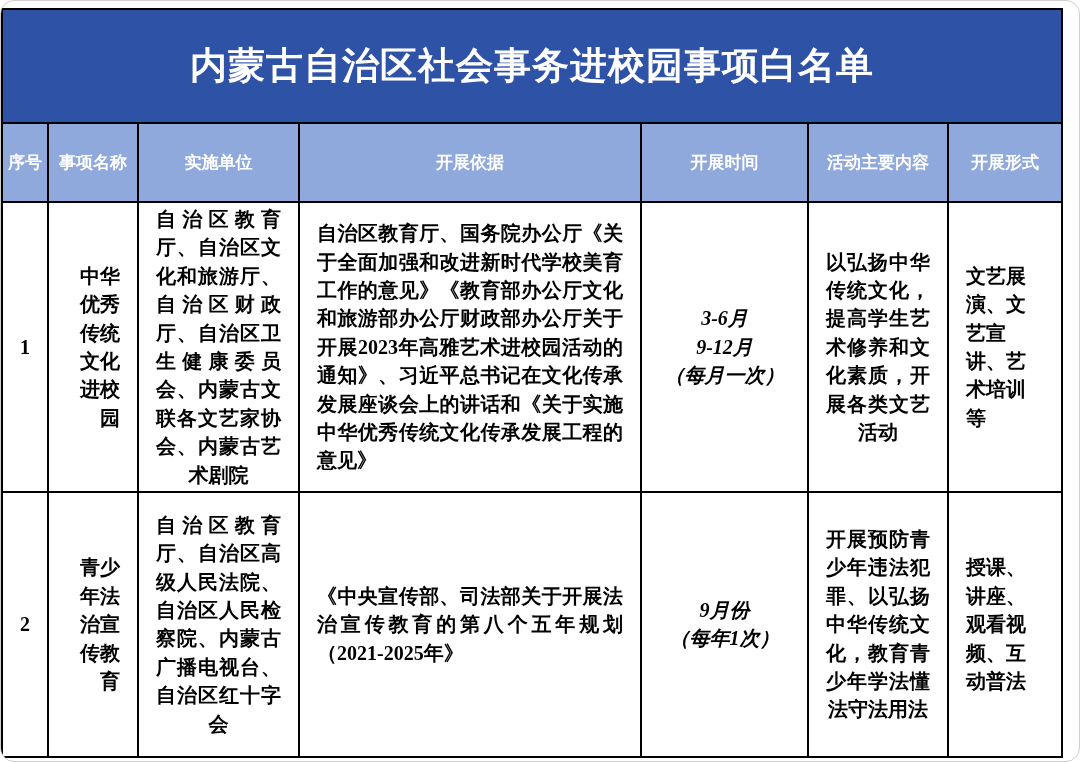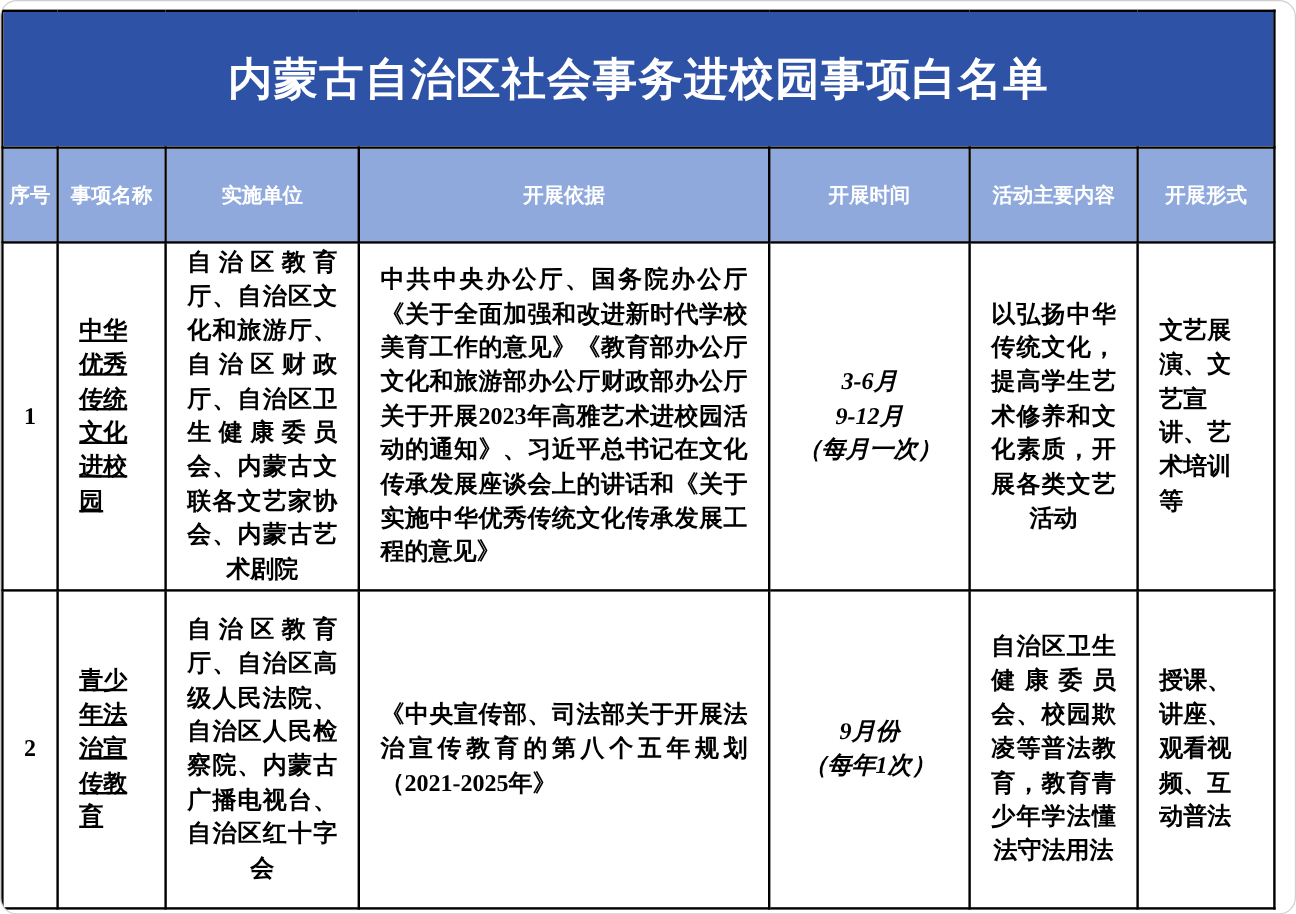--- a/index.html
+++ b/index.html
@@ -62,21 +62,21 @@
     font-weight: bold;
     font-size: 20px;
     line-height: 1.42;
     vertical-align: middle;
     padding: 2px 17px;
   }
   tr.body-row-1 { height: 281px; }
   tr.body-row-2 { height: 265px; }
 
   td.c-seq    { text-align: center; font-family: "Liberation Serif", "DejaVu Serif", serif; }
-  td.c-name   { text-align: left; font-size: 21px; padding: 2px 2px; text-decoration: underline; }
+  td.c-name   { text-align: right; font-size: 21px; padding: 2px 2px; }
   td.c-unit   { text-align: justify; text-align-last: center; padding: 2px 9px; }
   td.c-basis  { text-align: justify; text-align-last: left; font-size: 21px; padding: 2px 8px; }
   td.c-time   { text-align: center; white-space: pre-line; font-style: italic; }
   td.c-content{ text-align: justify; text-align-last: center; padding: 2px 11px; }
   td.c-format { padding: 2px 6px; }
 </style>
 </head>
 <body>
 
 <div class="page">
@@ -102,32 +102,32 @@
         <th>实施单位</th>
         <th>开展依据</th>
         <th>开展时间</th>
         <th>活动主要内容</th>
         <th>开展形式</th>
       </tr>
       <tr class="body-row body-row-1">
         <td class="c-seq">1</td>
         <td class="c-name">中华优秀传统文化进校园</td>
         <td class="c-unit">自治区教育厅、自治区文化和旅游厅、自治区财政厅、自治区卫生健康委员会、内蒙古文联各文艺家协会、内蒙古艺术剧院</td>
-        <td class="c-basis">中共中央办公厅、国务院办公厅《关于全面加强和改进新时代学校美育工作的意见》《教育部办公厅文化和旅游部办公厅财政部办公厅关于开展2023年高雅艺术进校园活动的通知》、习近平总书记在文化传承发展座谈会上的讲话和《关于实施中华优秀传统文化传承发展工程的意见》</td>
+        <td class="c-basis">自治区教育厅、国务院办公厅《关于全面加强和改进新时代学校美育工作的意见》《教育部办公厅文化和旅游部办公厅财政部办公厅关于开展2023年高雅艺术进校园活动的通知》、习近平总书记在文化传承发展座谈会上的讲话和《关于实施中华优秀传统文化传承发展工程的意见》</td>
         <td class="c-time">3-6月
 9-12月
 （每月一次）</td>
         <td class="c-content">以弘扬中华传统文化，提高学生艺术修养和文化素质，开展各类文艺活动</td>
         <td class="c-format">文艺展演、文艺宣讲、艺术培训等</td>
       </tr>
       <tr class="body-row body-row-2">
         <td class="c-seq">2</td>
         <td class="c-name">青少年法治宣传教育</td>
         <td class="c-unit">自治区教育厅、自治区高级人民法院、自治区人民检察院、内蒙古广播电视台、自治区红十字会</td>
         <td class="c-basis">《中央宣传部、司法部关于开展法治宣传教育的第八个五年规划 （2021-2025年》</td>
         <td class="c-time">9月份
 （每年1次）</td>
-        <td class="c-content">自治区卫生健康委员会、校园欺凌等普法教育，教育青少年学法懂法守法用法</td>
+        <td class="c-content">开展预防青少年违法犯罪、以弘扬中华传统文化，教育青少年学法懂法守法用法</td>
         <td class="c-format">授课、讲座、观看视频、互动普法</td>
       </tr>
     </tbody>
   </table>
 </div>
 
 </body></html>

